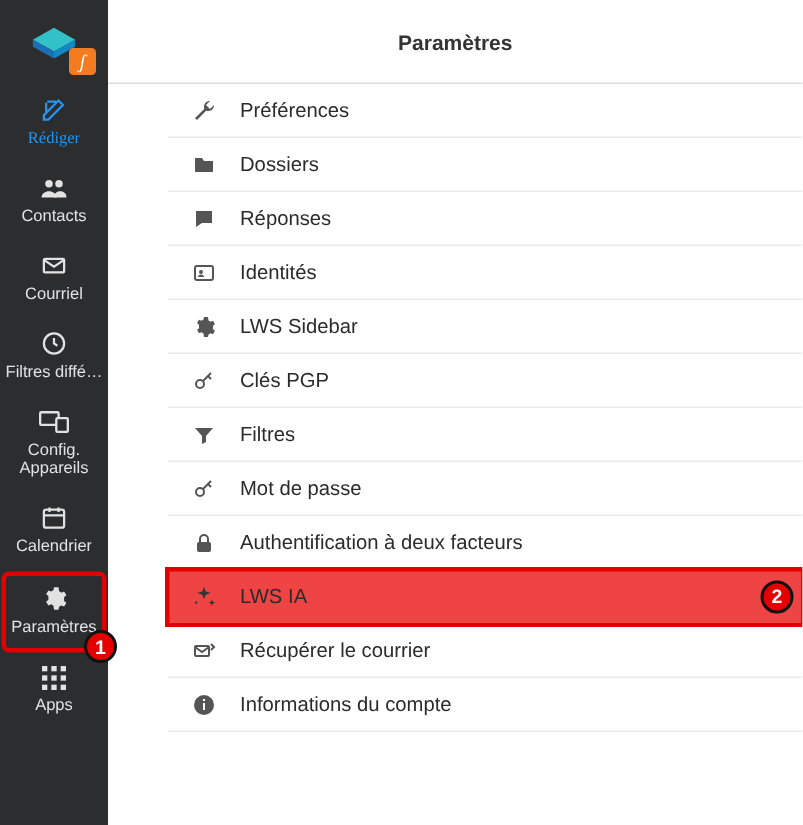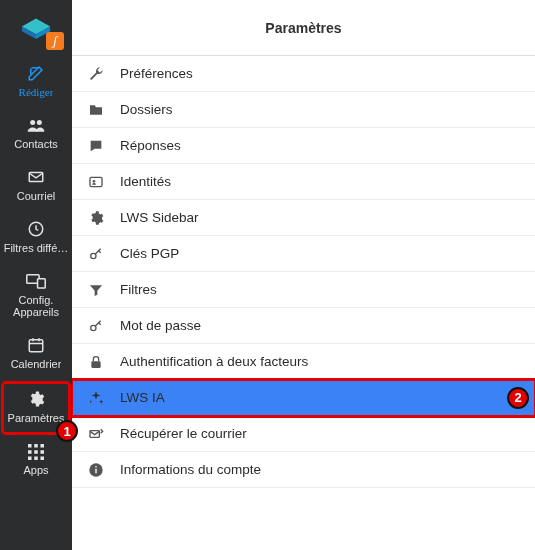--- a/index.html
+++ b/index.html
@@ -103,30 +103,31 @@
   display: flex;
   align-items: center;
   gap: 14px;
   padding: 0 14px;
   height: 36px;
   border-bottom: 1px solid #eaeaea;
   font-size: 13.5px;
   color: #2b2b2b;
   cursor: pointer;
   position: relative;
+  margin-left: 40px;
 }
 .setting-row .row-icon {
   width: 20px;
   display: inline-flex;
   align-items: center;
   justify-content: center;
   color: #555;
 }
 .setting-row.selected {
-  background: #3b82f6;
+  background: #ef4444;
   justify-content: flex-end;
 }
 .setting-row.highlight {
   outline: 3px solid #e40000;
   outline-offset: -1px;
 }
 .row-label { flex:1; white-space:nowrap; overflow:hidden; text-overflow:ellipsis;}
 
 svg { display:block; }
 </style>

